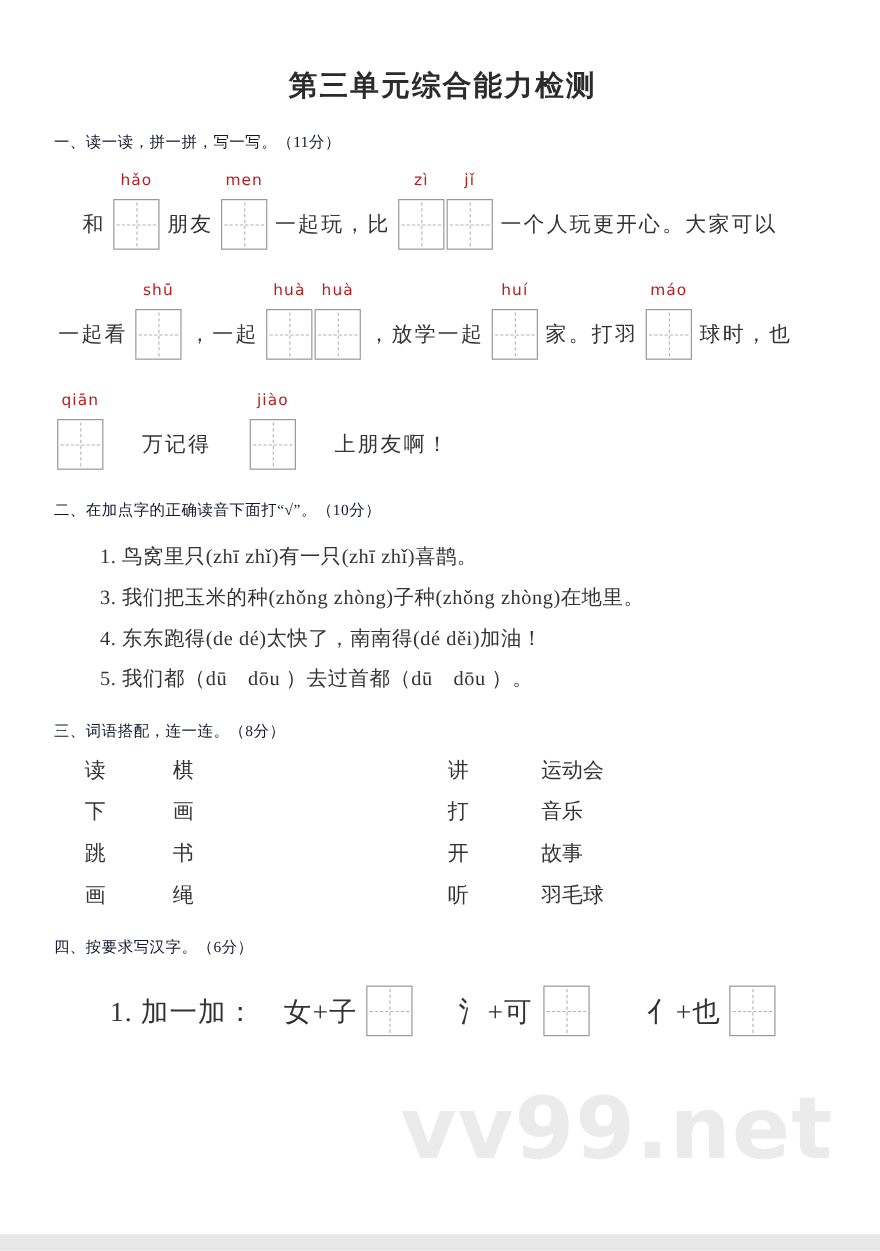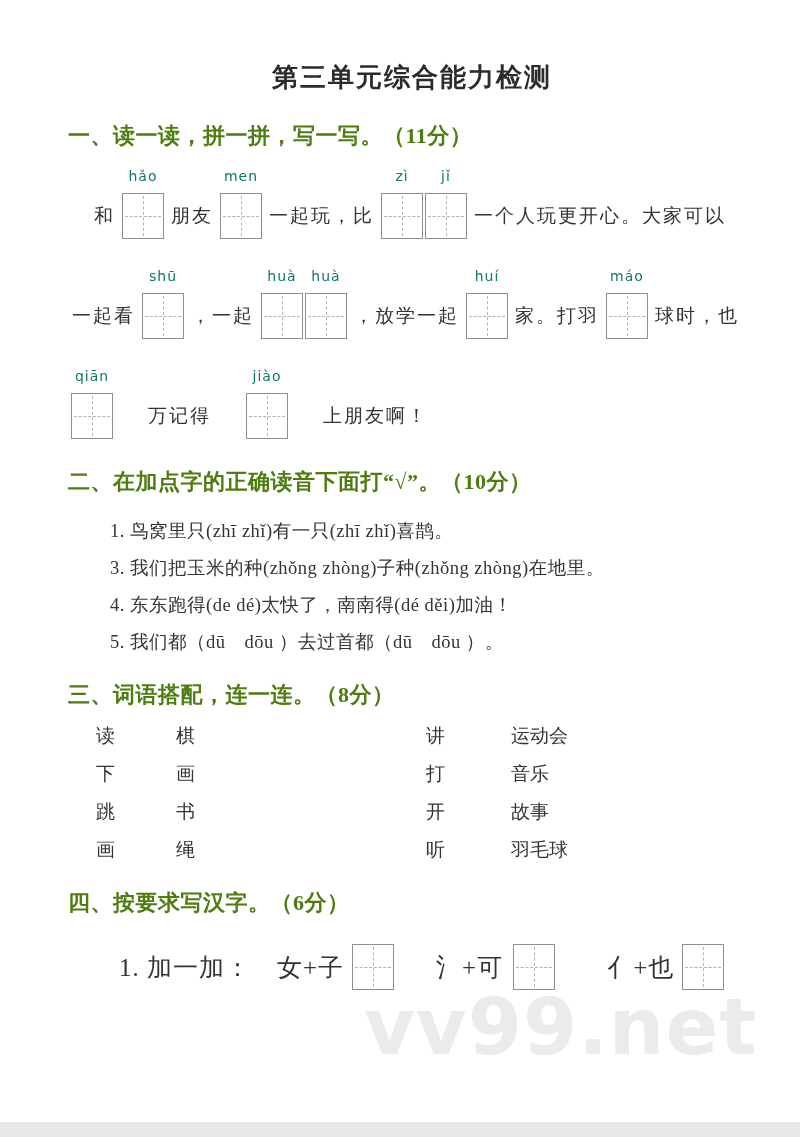--- a/index.html
+++ b/index.html
@@ -17,38 +17,38 @@
     font-weight:700; font-size:78px; line-height:1;
     color:#ebebeb; letter-spacing:1px;
     z-index:0; user-select:none;
   }
   .bottom-strip {
     position:absolute; left:0; right:0; bottom:0; height:15px;
     background:#e7e7e7; z-index:2;
   }
   .page {
     position:absolute; inset:0;
-    padding:60px 44px 0 68px;
+    padding:60px 44px 0 49px;
     box-sizing:border-box;
     z-index:1;
   }
   .title {
     margin:0; text-align:center;
     font-family:"Liberation Sans","DejaVu Sans",sans-serif;
     font-weight:700; font-size:26px; color:#2b2b2b;
     letter-spacing:2px;
   }
   .meta {
     display:flex; justify-content:center; gap:48px;
     margin-top:16px;
     font-family:"Liberation Sans","DejaVu Sans",sans-serif;
     font-weight:700; font-size:18px; color:#2e2e2e;
   }
   .sec-heading {
-    font-size:22px; font-weight:700; color:#4d7c0f;
+    font-size:14px; font-weight:400; color:#0f172a;
     letter-spacing:0.5px;
   }
   .h1 { margin-top:26px; }
   .h2 { margin-top:28px; }
   .h3 { margin-top:26px; }
   .h4 { margin-top:26px; }
 
   
   .fill-line {
     display:flex; align-items:center;
@@ -58,21 +58,21 @@
   .l1 { margin-top:42px; margin-left:22px; }
   .l2 { margin-top:54px; margin-left:0px; }
   .l3 { margin-top:54px; margin-left:0px;gap:28px; }
   .ktext { margin:0 4px; }
   .grid-unit { position:relative; display:inline-block; margin:0 3px; }
   .grid-pair { display:flex; gap:2px; margin:0 3px; }
   .grid-pair .grid-unit { margin:0; }
   .pinyin {
     position:absolute; top:-24px; left:50%; transform:translateX(-50%);
     font-family:"DejaVu Sans","Liberation Sans",sans-serif;
-    font-size:14px; letter-spacing:1px; color:#0f766e;
+    font-size:14px; letter-spacing:1px; color:#b91c1c;
     white-space:nowrap; line-height:1;
   }
   .tzg {
     display:block; width:42px; height:46px;
     border:1.6px solid #8f8f8f; box-sizing:border-box;
     position:relative; background:transparent;
   }
   .tzg::before {
     content:""; position:absolute; left:2px; right:2px; top:50%;
     border-top:1.2px dashed #b3b3b3;

